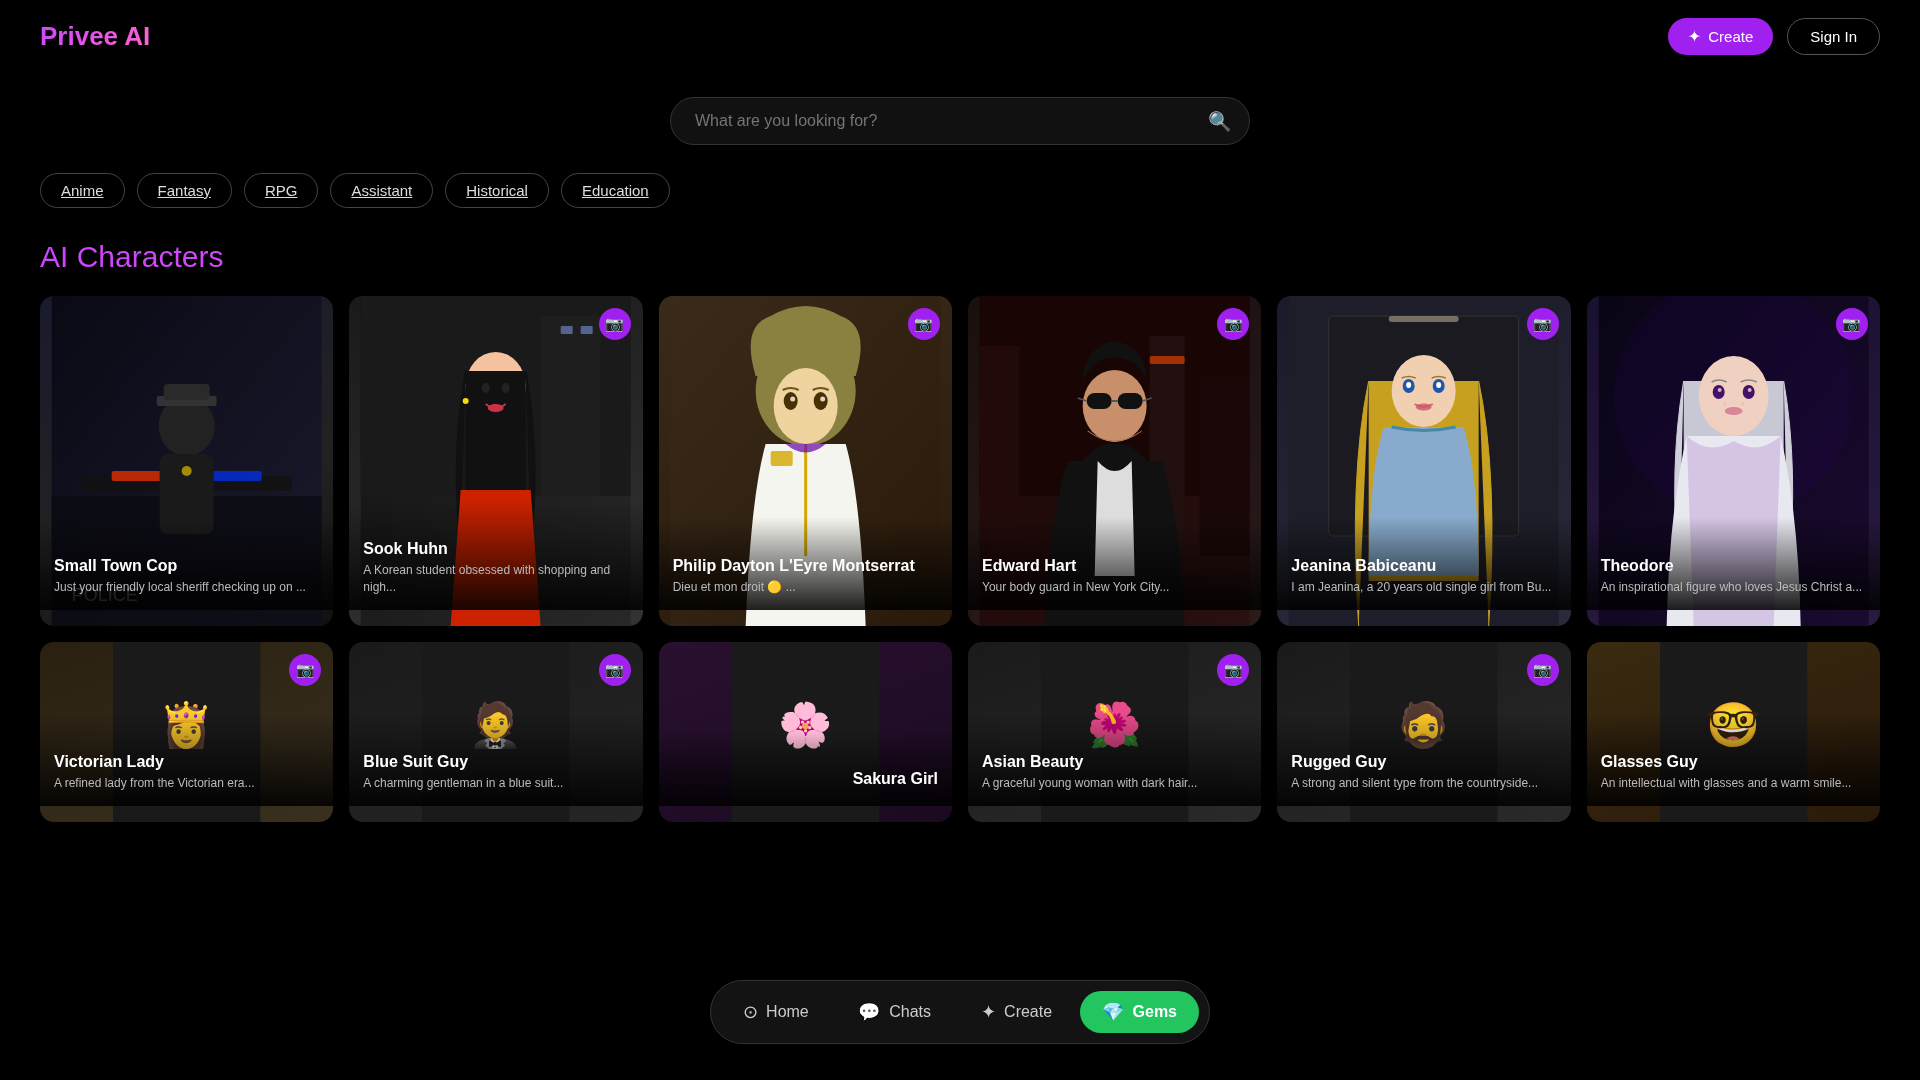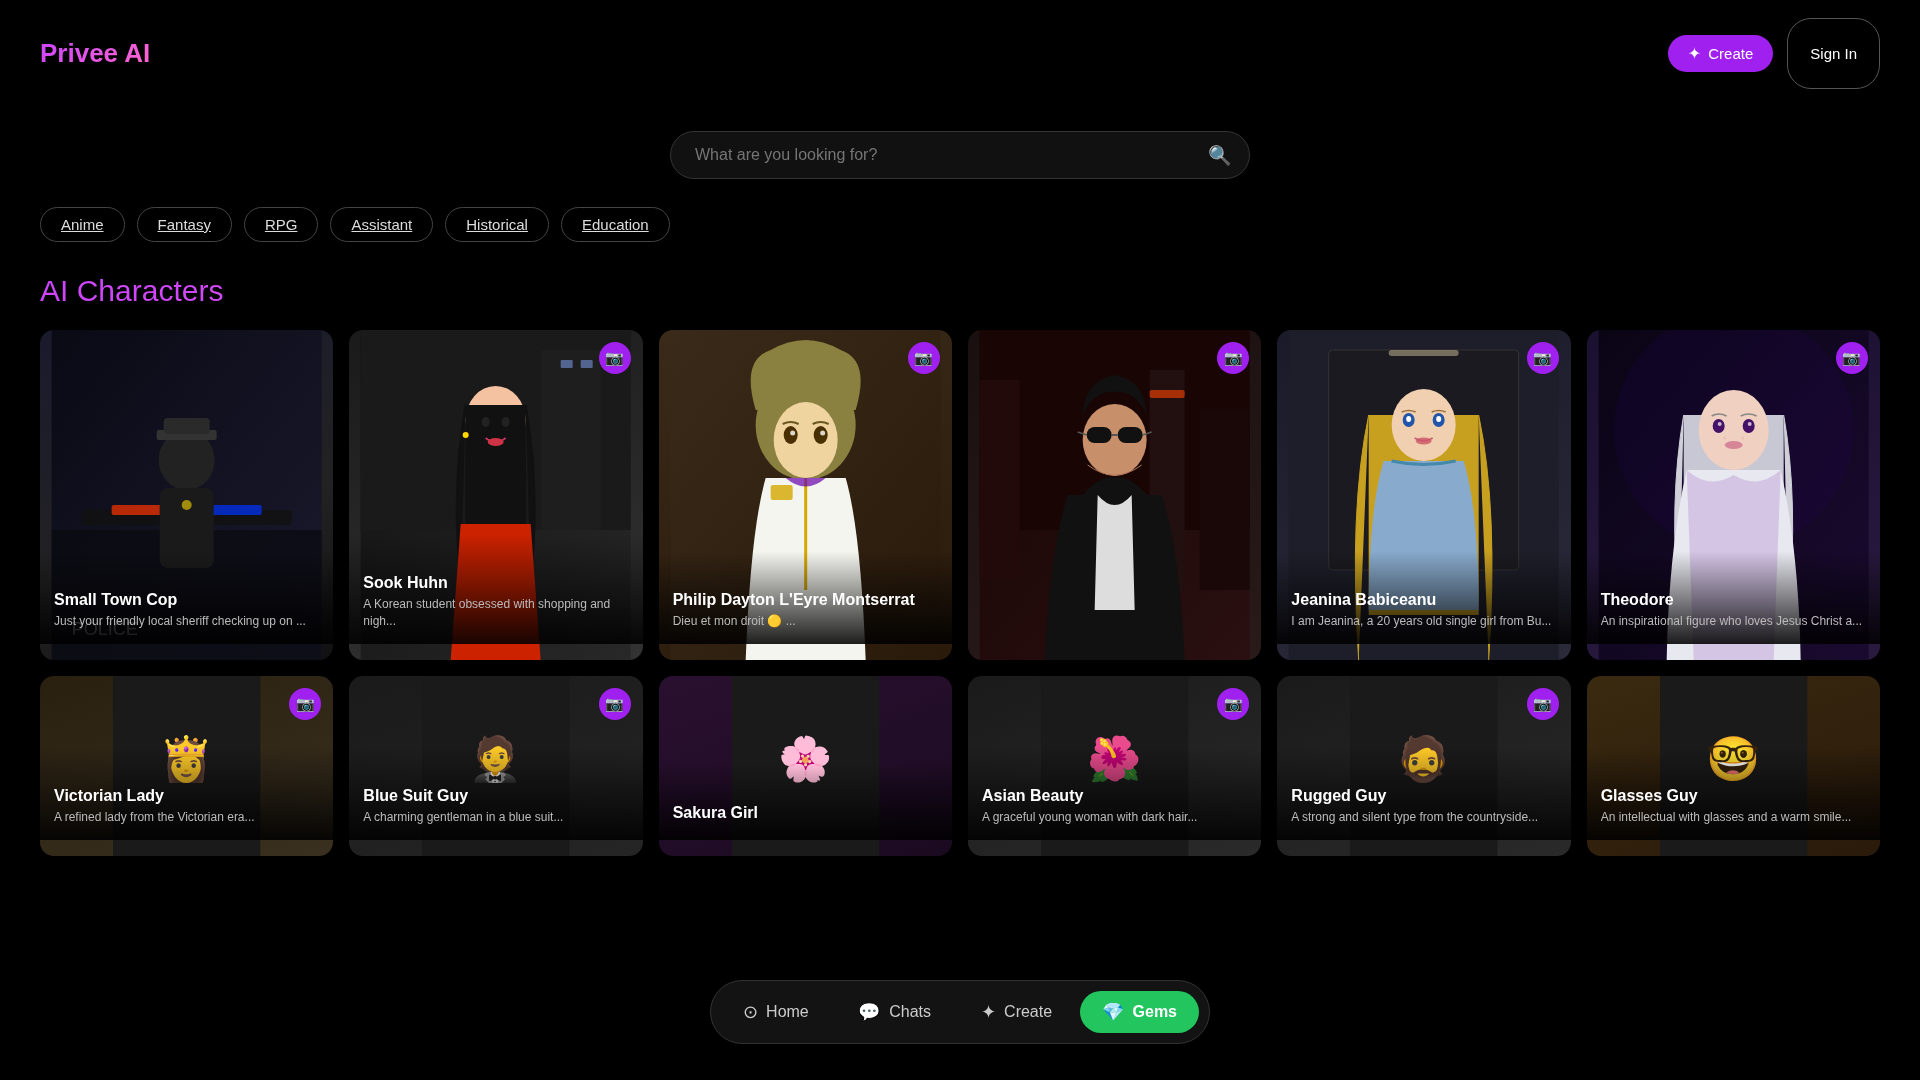--- a/index.html
+++ b/index.html
@@ -48,21 +48,21 @@
       gap: 7px;
     }
     .create-btn-icon {
       font-size: 16px;
     }
     .signin-btn {
       background: transparent;
       color: #fff;
       border: 1.5px solid #555;
       border-radius: 24px;
-      padding: 26px 22px;
+      padding: 9px 22px;
       font-size: 15px;
       cursor: pointer;
     }
 
     
     .search-area {
       display: flex;
       justify-content: center;
       margin-top: 24px;
       margin-bottom: 28px;
@@ -177,21 +177,21 @@
 
     
     .bg-cop { background: linear-gradient(160deg, #1a1a2e 0%, #222 60%, #111 100%); }
     .bg-sook { background: linear-gradient(160deg, #1a1a1a, #333); }
     .bg-philip { background: linear-gradient(160deg, #3a2a1a, #2a1a0a); }
     .bg-edward { background: linear-gradient(160deg, #1a1010, #2a1a1a); }
     .bg-jeanina { background: linear-gradient(160deg, #1a1a2a, #2a2a3a); }
     .bg-theodore { background: linear-gradient(160deg, #1a1030, #2a1a40); }
     .bg-row2-1 { background: linear-gradient(160deg, #2a2010, #3a3020); }
     .bg-row2-2 { background: linear-gradient(160deg, #1a1a1a, #252525); }
-    .bg-row2-3 { background: linear-gradient(160deg, #2a1030, #1a0a20); }
+    .bg-row2-3 { background: linear-gradient(160deg, #2a1030, #1a0a20); text-align: right; }
     .bg-row2-4 { background: linear-gradient(160deg, #1a1a1a, #2a2a2a); }
     .bg-row2-5 { background: linear-gradient(160deg, #1a1a1a, #2a2a2a); }
     .bg-row2-6 { background: linear-gradient(160deg, #3a2a10, #2a1a0a); }
 
     
     .card-figure {
       width: 100%;
       height: 100%;
       display: flex;
       align-items: center;
@@ -412,20 +412,24 @@
         <line x1="132" y1="105" x2="138" y2="105" stroke="#555" stroke-width="2"></line>
         <line x1="107" y1="105" x2="98" y2="102" stroke="#555" stroke-width="1.5"></line>
         <line x1="163" y1="105" x2="172" y2="102" stroke="#555" stroke-width="1.5"></line>
 
         <path d="M108 135 Q135 155 162 135" stroke="#b07858" stroke-width="1" fill="none"></path>
 
         <path d="M103 165 Q120 145 135 148 Q150 145 167 165" fill="#111"></path>
       </svg>
       </div>
       <div class="camera-badge">📷</div>
+      <div class="card-info">
+        <div class="card-name">Edward Hart</div>
+        <div class="card-desc">Your body guard in New York City...</div>
+      </div>
     </div>
     <div class="char-card bg-jeanina">
       <div class="card-figure">
         <svg width="100%" height="100%" viewBox="0 0 270 330" xmlns="http://www.w3.org/2000/svg">
         <defs>
             <linearGradient id="g5" x1="0%" y1="0%" x2="100%" y2="100%">
               <stop offset="0%" stop-color="#1a1a2a"></stop>
               <stop offset="100%" stop-color="#2a2a3a"></stop>
             </linearGradient>
           </defs>

